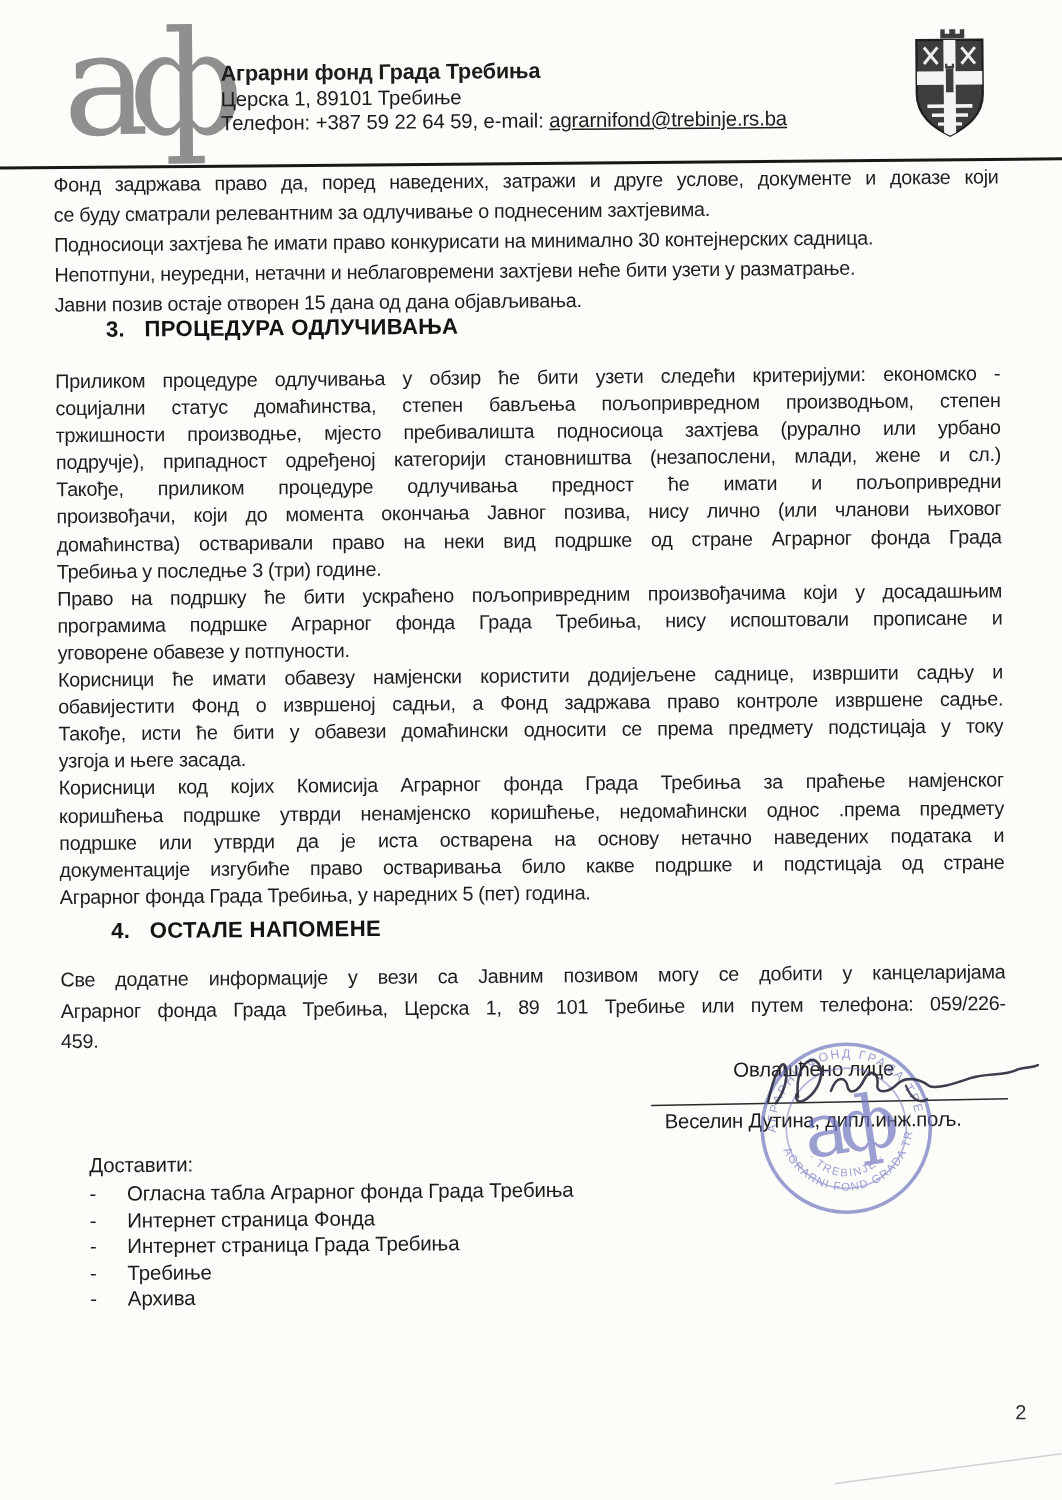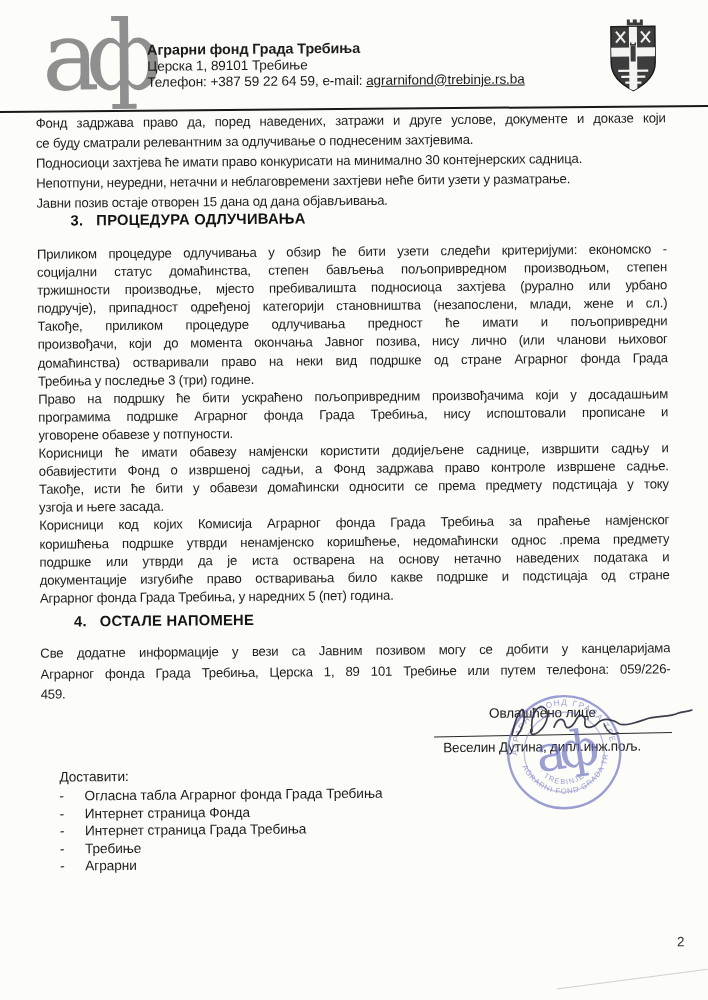--- a/index.html
+++ b/index.html
@@ -171,21 +171,21 @@
           <div class="dist-item">
             <span class="dash">-</span>
             <span>Интернет страница Града Требиња</span>
           </div>
           <div class="dist-item">
             <span class="dash">-</span>
             <span>Требиње</span>
           </div>
           <div class="dist-item">
             <span class="dash">-</span>
-            <span>Аграрни</span>
+            <span>Архива</span>
           </div>
         </div>
     </div>
 
     <div class="pagenum">2</div>
     <div class="artifact"></div>
   </div>
 </div>
 
 </body></html>

